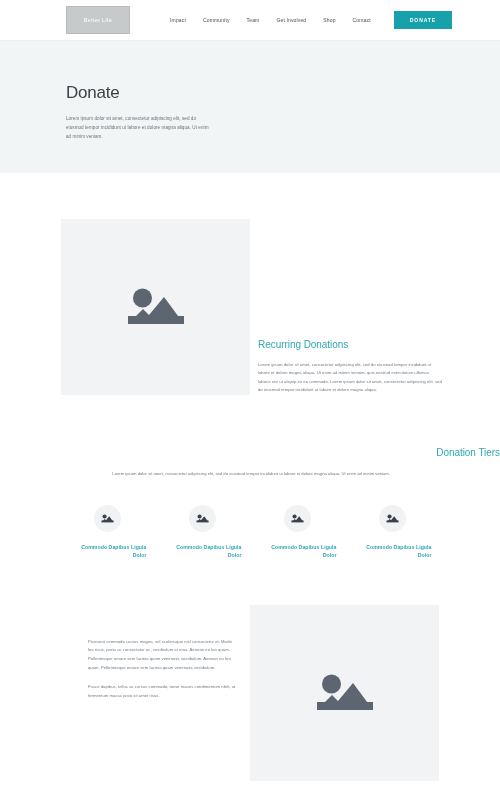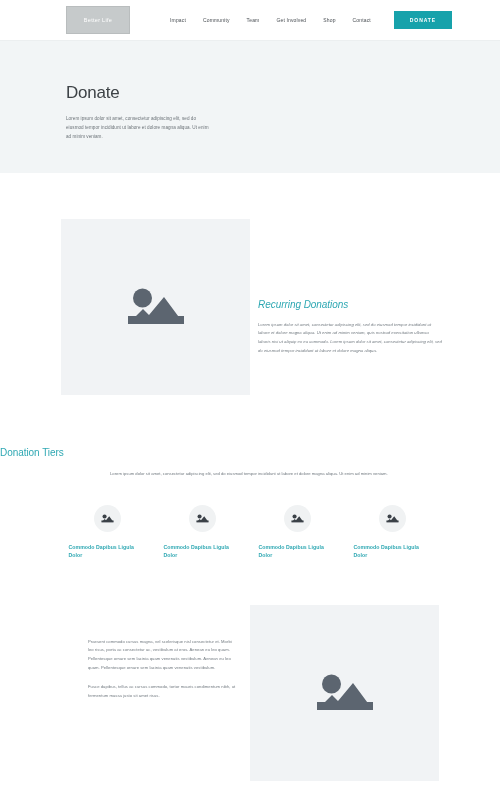--- a/index.html
+++ b/index.html
@@ -113,22 +113,21 @@
     align-items: center;
     justify-content: center;
   }
 
   .ph-icon { display: block; }
 
   
   .recurring {
     display: flex;
     padding: 46px 0 0 0;
-    align-items: center;
-    font-style: italic;
+    align-items: flex-end;
   }
 
   .recurring .img-ph {
     width: 189px;
     height: 176px;
     margin-left: 61px;
     flex: none;
   }
 
   .recurring-body {
@@ -146,21 +145,21 @@
   .body-text {
     font-size: 4.2px;
     line-height: 2.05;
     color: #727a80;
     letter-spacing: 0.03px;
   }
 
   
   .tiers {
     padding-top: 52px;
-    text-align: left;
+    text-align: right;
   }
 
   .tiers .sec-title { margin-bottom: 12px; }
 
   .tiers-intro {
     font-size: 4.2px;
     line-height: 2.05;
     color: #727a80;
     width: 280px;
     margin: 0 auto 26px auto;

